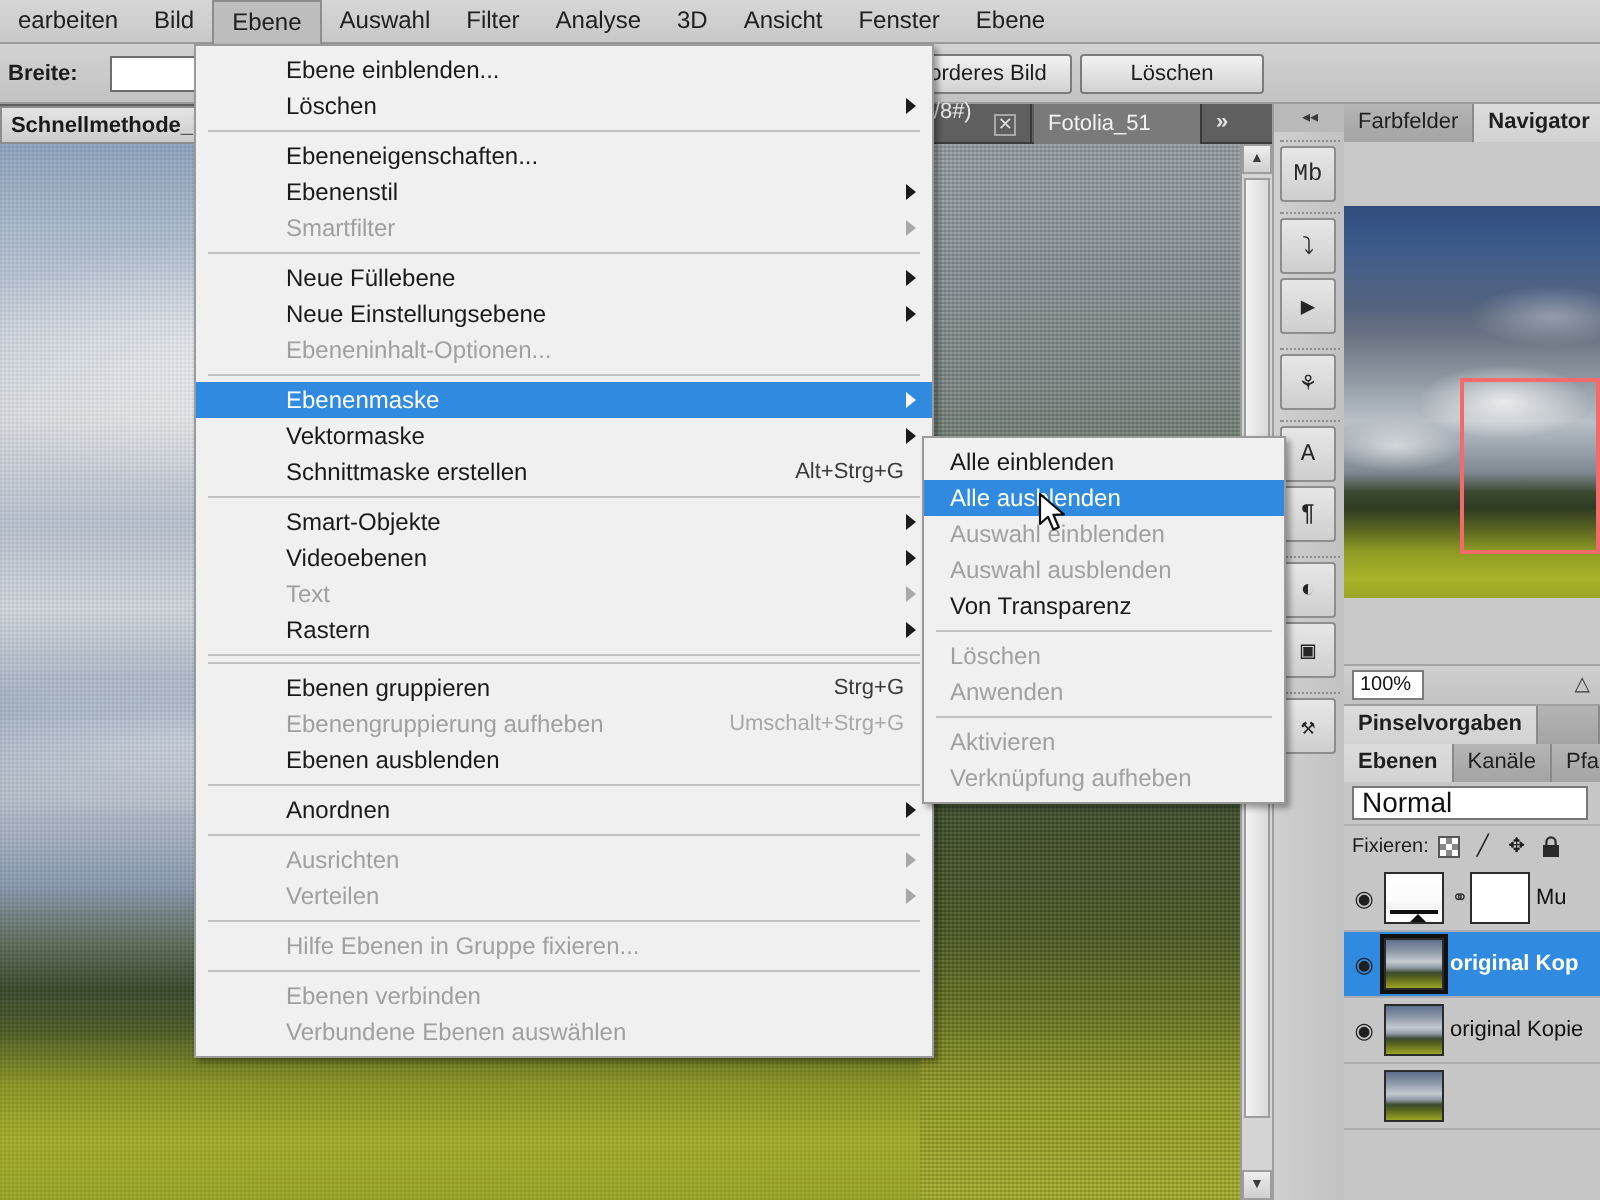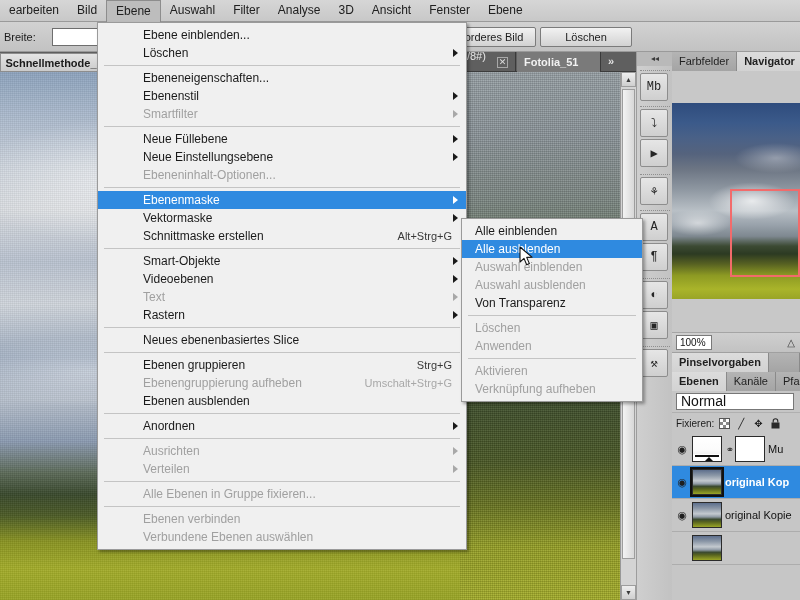--- a/index.html
+++ b/index.html
@@ -32,21 +32,21 @@
     margin-top: 1px;
   }
 
   
   .optionsbar {
     position: absolute; left: 0; top: 22px; width: 800px; height: 30px;
     background: linear-gradient(#d2d2d2, #c2c2c2);
     border-bottom: 1px solid #9a9a9a;
   }
   .opt-breite { position: absolute; left: 4px; top: 6px; display: flex; align-items: center; }
-  .opt-breite .lbl { font-size: 11px; font-weight: normal; color: #1c1c1c; margin-right: 16px; }
+  .opt-breite .lbl { font-size: 11px; font-weight: bold; color: #1c1c1c; margin-right: 16px; }
   .opt-breite .fld {
     width: 48px; height: 18px; background: #fff;
     border: 1px solid #6e6e6e; border-right: none;
   }
   .btn-ps {
     position: absolute; top: 5px; height: 20px;
     background: linear-gradient(#f2f2f2, #d2d2d2);
     border: 1px solid #7b7b7b; border-radius: 2px;
     font-size: 11px; color: #1c1c1c;
     display: flex; align-items: center; justify-content: center;
@@ -322,21 +322,21 @@
     <div class="btn-ps" id="btn-vorderes">orderes Bild</div>
     <div class="btn-ps" id="btn-loeschen">Löschen</div>
   </div>
 
   <div class="tabstrip">
     <div class="tab-arrow">▶</div>
     <div class="doc-tab" style="left:444px;width:72px;">
       <span>GB/8#) *</span>
       <span class="closex">✕</span>
     </div>
-    <div class="doc-tab active" style="left:517px;width:84px;font-weight:bold;">
+    <div class="doc-tab active" style="left:517px;width:84px;">
       <span>Fotolia_51</span>
     </div>
     <div class="tab-chev">»</div>
   </div>
 
   <div class="canvaswrap">
     <div class="photo"></div>
     <div class="hsplit">
       <div class="darkgrain"></div>
     </div>
@@ -509,23 +509,20 @@
     </div>
     <div class="row disabled">
       <span>Text</span>
       <span class="arrow" style="border-left-color:#a8a8a8"></span>
     </div>
     <div class="row">
       <span>Rastern</span>
       <span class="arrow"></span>
     </div>
     <div class="sep"></div>
-    <div class="row">
-      <span>Neues ebenenbasiertes Slice</span>
-    </div>
     <div class="sep"></div>
     <div class="row">
       <span>Ebenen gruppieren</span>
       <span class="accel">Strg+G</span>
     </div>
     <div class="row disabled">
       <span>Ebenengruppierung aufheben</span>
       <span class="accel">Umschalt+Strg+G</span>
     </div>
     <div class="row">
@@ -540,21 +537,21 @@
     <div class="row disabled">
       <span>Ausrichten</span>
       <span class="arrow" style="border-left-color:#a8a8a8"></span>
     </div>
     <div class="row disabled">
       <span>Verteilen</span>
       <span class="arrow" style="border-left-color:#a8a8a8"></span>
     </div>
     <div class="sep"></div>
     <div class="row disabled">
-      <span>Alle Ebenen in Gruppe fixieren...</span>
+      <span>Hilfe Ebenen in Gruppe fixieren...</span>
     </div>
     <div class="sep"></div>
     <div class="row disabled">
       <span>Ebenen verbinden</span>
     </div>
     <div class="row disabled">
       <span>Verbundene Ebenen auswählen</span>
     </div>
   </div>
 

